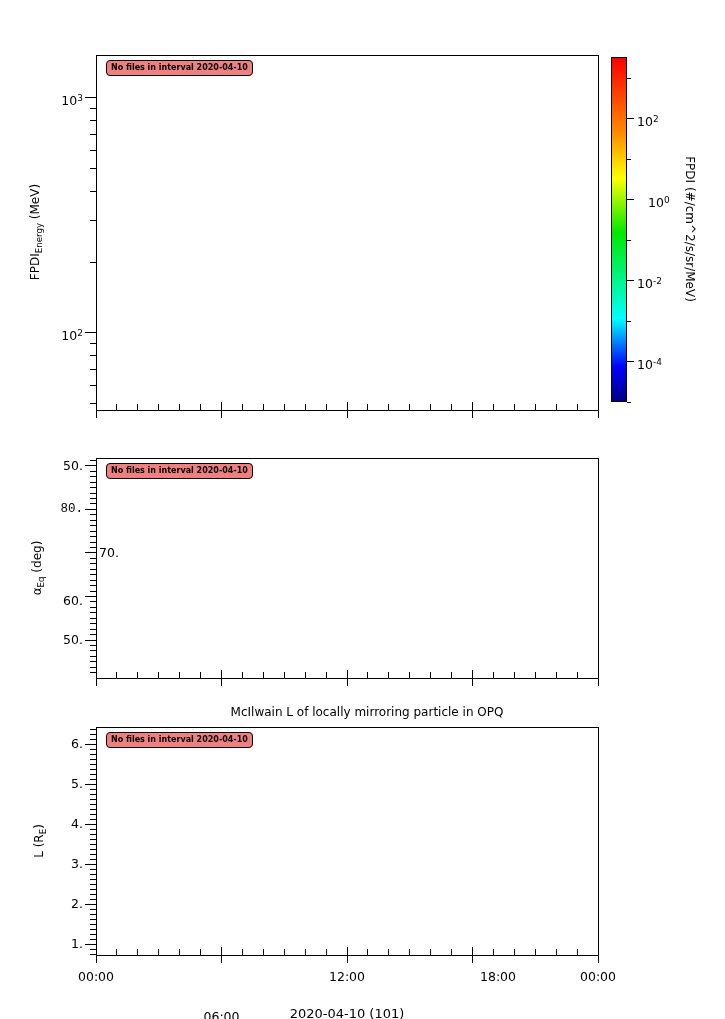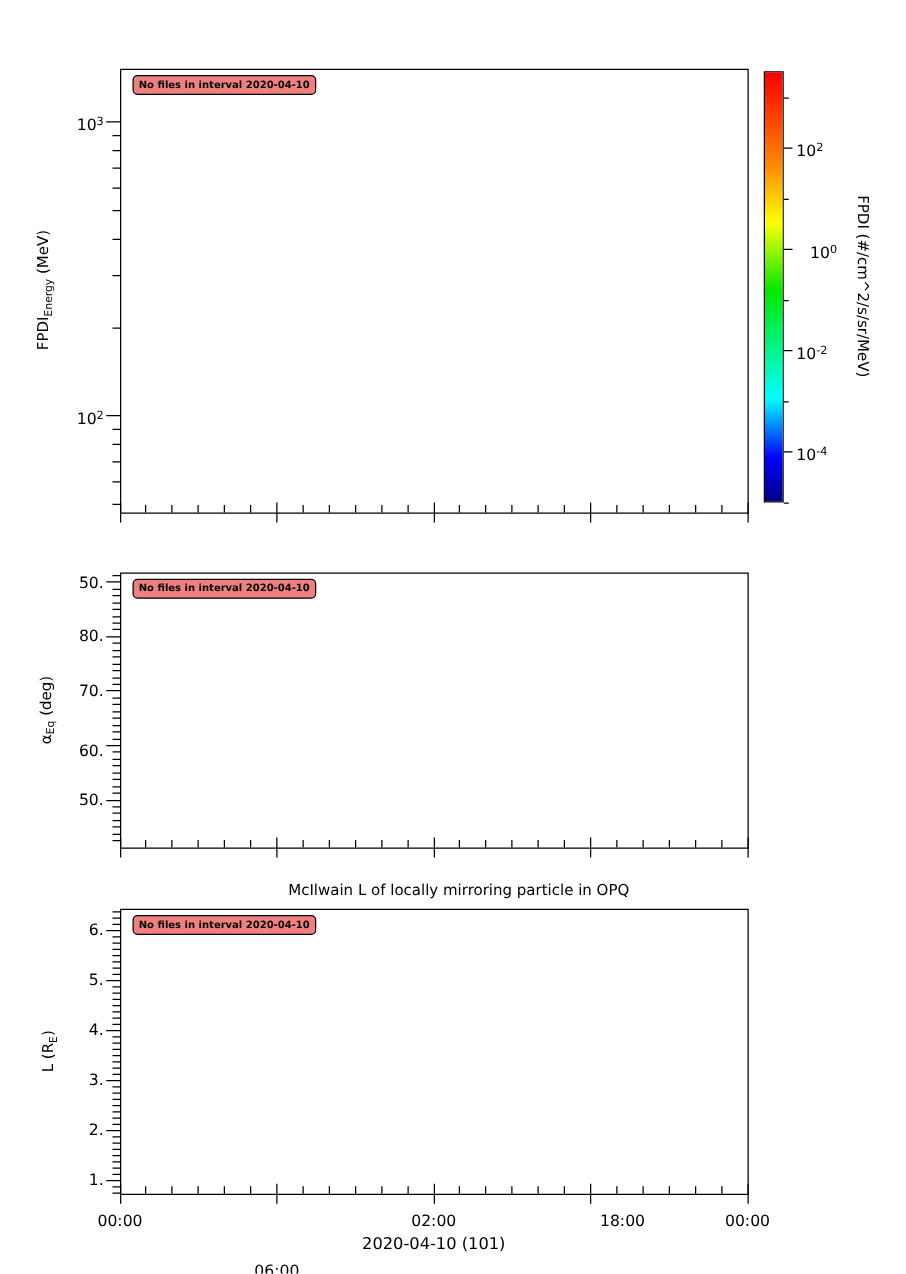--- a/index.html
+++ b/index.html
@@ -3,21 +3,21 @@
 <meta charset="utf-8">
 <style>
   html,body{margin:0;padding:0;background:#fff;}
   .fig{position:relative;width:725px;height:1019px;background:#fff;overflow:hidden;
        font-family:"DejaVu Sans","Liberation Sans",sans-serif;color:#000;}
   .box{position:absolute;border:1px solid #000;box-sizing:border-box;background:transparent;}
   .tick{position:absolute;background:#000;}
   .title{position:absolute;transform:translate(-50%,-50%);font-size:12px;white-space:nowrap;}
   .vlab{position:absolute;transform:translate(-50%,-50%) rotate(-90deg);font-size:12px;white-space:nowrap;}
   .cblab{position:absolute;transform:translate(-50%,-50%) rotate(90deg);font-size:12px;white-space:nowrap;}
-  .xlabel{position:absolute;transform:translate(-50%,-50%);font-size:13px;white-space:nowrap;}
+  .xlabel{position:absolute;transform:translate(-50%,-50%);font-size:13px;white-space:nowrap;margin-top:17px;}
   .ytick-label{position:absolute;text-align:right;font-size:12.5px;line-height:18px;white-space:nowrap;}
   .xtick-label{position:absolute;text-align:center;font-size:12.5px;line-height:15px;white-space:nowrap;}
   .cbtick-label{position:absolute;font-size:12.5px;line-height:18px;white-space:nowrap;}
   .sb{font-size:0.72em;vertical-align:-0.28em;}
   .sp{font-size:0.72em;vertical-align:0.45em;}
   .ann{position:absolute;font-size:8px;font-weight:bold;line-height:10px;
        padding:2px 4px;border-radius:4px;border:1px solid #000;white-space:nowrap;}
   .cbbox{position:absolute;border:1px solid #000;box-sizing:border-box;}
   .cbgrad{width:100%;height:100%;}
 </style>
@@ -85,23 +85,23 @@
     <div class="tick" style="left: 430.167px; top: 404px; width: 1px; height: 6px;"></div>
     <div class="tick" style="left: 451.083px; top: 404px; width: 1px; height: 6px;"></div>
     <div class="tick" style="left: 492.917px; top: 404px; width: 1px; height: 6px;"></div>
     <div class="tick" style="left: 513.833px; top: 404px; width: 1px; height: 6px;"></div>
     <div class="tick" style="left: 534.75px; top: 404px; width: 1px; height: 6px;"></div>
     <div class="tick" style="left: 555.667px; top: 404px; width: 1px; height: 6px;"></div>
     <div class="tick" style="left: 576.583px; top: 404px; width: 1px; height: 6px;"></div>
     <div class="tick" style="left: 85px; top: 465.342px; width: 11px; height: 1px;"></div>
     <div class="ytick-label" style="left: 0px; top: 456.842px; width: 83px;">50.</div>
     <div class="tick" style="left: 85px; top: 508.906px; width: 11px; height: 1px;"></div>
-    <div class="ytick-label" style="left: 0px; top: 500.406px; width: 83px;">80.</div>
+    <div class="ytick-label" style="left: 0px; top: 500.406px; width: 83px; font-family: Liberation Mono, monospace;">80.</div>
     <div class="tick" style="left: 85px; top: 552.47px; width: 11px; height: 1px;"></div>
-    <div class="ytick-label" style="left: 0px; top: 543.97px; width: 83px;">70.</div>
+    <div class="ytick-label" style="left: 0px; top: 543.97px; width: 83px; padding-left: 36px;">70.</div>
     <div class="tick" style="left: 85px; top: 596.035px; width: 11px; height: 1px;"></div>
     <div class="ytick-label" style="left: 0px; top: 592px; width: 83px;">60.</div>
     <div class="tick" style="left: 85px; top: 639.599px; width: 11px; height: 1px;"></div>
     <div class="ytick-label" style="left: 0px; top: 631.099px; width: 83px;">50.</div>
     <div class="tick" style="left: 90px; top: 672.272px; width: 6px; height: 1px;"></div>
     <div class="tick" style="left: 90px; top: 666.827px; width: 6px; height: 1px;"></div>
     <div class="tick" style="left: 90px; top: 661.381px; width: 6px; height: 1px;"></div>
     <div class="tick" style="left: 90px; top: 655.936px; width: 6px; height: 1px;"></div>
     <div class="tick" style="left: 90px; top: 650.49px; width: 6px; height: 1px;"></div>
     <div class="tick" style="left: 90px; top: 645.045px; width: 6px; height: 1px;"></div>
@@ -209,21 +209,21 @@
     <div class="tick" style="left: 90px; top: 753.676px; width: 6px; height: 1px;"></div>
     <div class="tick" style="left: 90px; top: 748.681px; width: 6px; height: 1px;"></div>
     <div class="tick" style="left: 90px; top: 738.689px; width: 6px; height: 1px;"></div>
     <div class="tick" style="left: 90px; top: 733.694px; width: 6px; height: 1px;"></div>
     <div class="tick" style="left: 90px; top: 728.698px; width: 6px; height: 1px;"></div>
     <div class="tick" style="left: 95.5px; top: 947px; width: 1px; height: 16px;"></div>
     <div class="xtick-label" style="left: 66px; top: 969px; width: 60px;">00:00</div>
     <div class="tick" style="left: 221px; top: 947px; width: 1px; height: 16px;"></div>
     <div class="xtick-label" style="left: 191.5px; top: 969px; width: 60px; margin-top: 40px;">06:00</div>
     <div class="tick" style="left: 346.5px; top: 947px; width: 1px; height: 16px;"></div>
-    <div class="xtick-label" style="left: 317px; top: 969px; width: 60px;">02:00</div>
+    <div class="xtick-label" style="left: 317px; top: 969px; width: 60px;">12:00</div>
     <div class="tick" style="left: 472px; top: 947px; width: 1px; height: 16px;"></div>
     <div class="xtick-label" style="left: 468px; top: 969px; width: 60px;">18:00</div>
     <div class="tick" style="left: 597.5px; top: 947px; width: 1px; height: 16px;"></div>
     <div class="xtick-label" style="left: 568px; top: 969px; width: 60px;">00:00</div>
     <div class="tick" style="left: 116.417px; top: 949px; width: 1px; height: 6px;"></div>
     <div class="tick" style="left: 137.333px; top: 949px; width: 1px; height: 6px;"></div>
     <div class="tick" style="left: 158.25px; top: 949px; width: 1px; height: 6px;"></div>
     <div class="tick" style="left: 179.167px; top: 949px; width: 1px; height: 6px;"></div>
     <div class="tick" style="left: 200.083px; top: 949px; width: 1px; height: 6px;"></div>
     <div class="tick" style="left: 241.917px; top: 949px; width: 1px; height: 6px;"></div>

